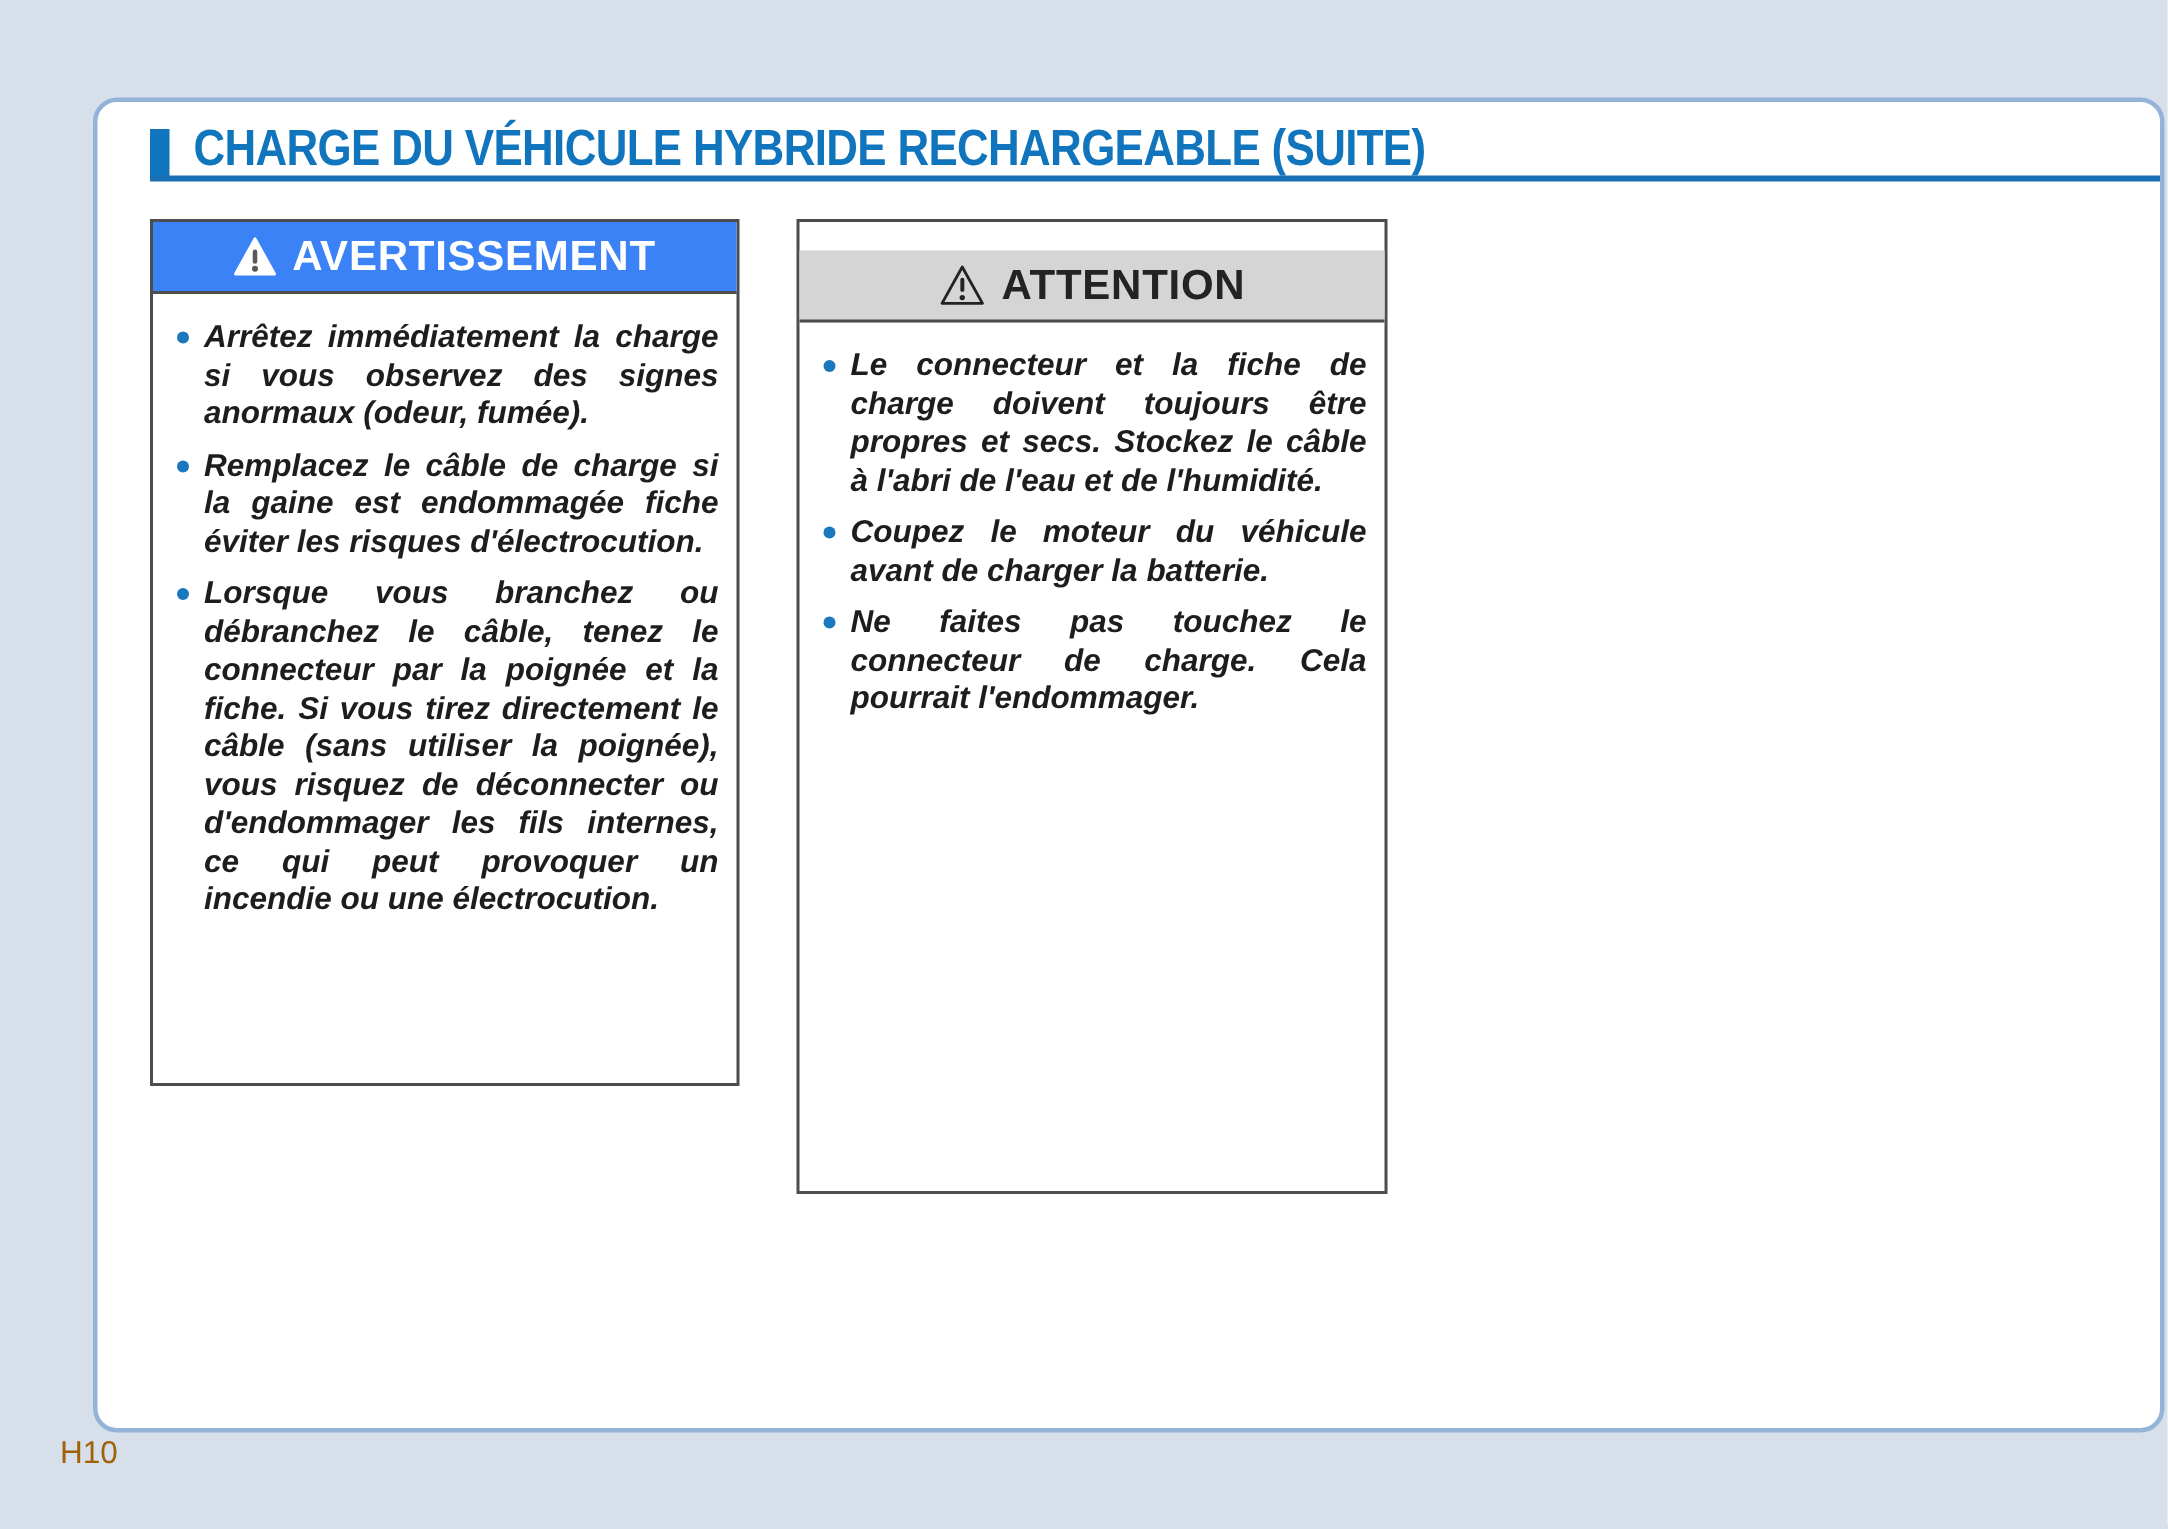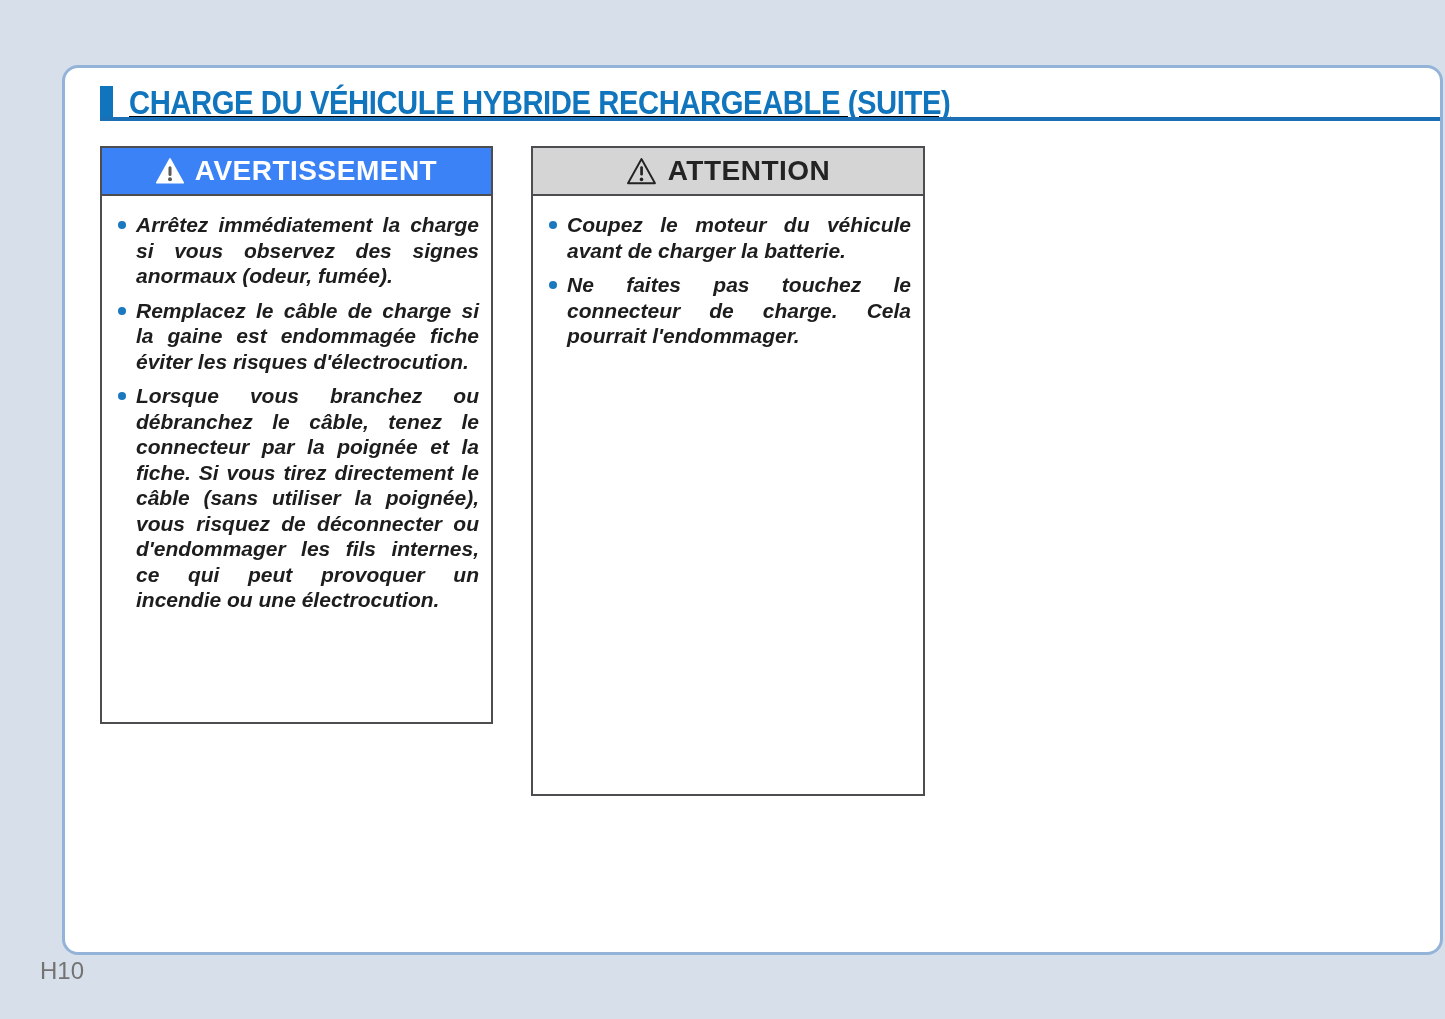--- a/index.html
+++ b/index.html
@@ -18,22 +18,21 @@
     border: 3px solid #93b4d8;
     border-radius: 16px;
     box-sizing: border-box;
   }
 
   .title-row {
     position: absolute;
     left: 35px; top: 18px;
     height: 33px;
     display: flex;
-    align-items: center;
-    text-decoration: underline;
+    align-items: flex-end;
   }
   .accent-bar {
     width: 13px; height: 33px;
     background: #1175bd;
     margin-right: 16px;
     flex: 0 0 auto;
   }
   .title {
     margin: 0;
     font-size: 34px;
@@ -66,21 +65,21 @@
     align-items: center;
     justify-content: center;
     gap: 11px;
     font-weight: 700;
     font-size: 28px;
     letter-spacing: 0.5px;
     border-bottom: 2px solid #4d4d4f;
     box-sizing: border-box;
   }
   .box-header.dark  { background: #3b82f6; color: #ffffff; }
-  .box-header.light { background: #d5d5d6; color: #232323; }
+  .box-header.light { background: #d5d5d6; color: #232323; margin-top: 19px; }
   .box-header svg { display: block; }
 
   .box-body {
     list-style: none;
     margin: 0;
     padding: 16px 12px 12px 13px;
     font-style: italic;
   }
   .bullet-item {
     position: relative;
@@ -98,22 +97,22 @@
     position: absolute;
     left: 3px; top: 9px;
     width: 8px; height: 8px;
     border-radius: 50%;
     background: #1a78be;
   }
 
   .page-number {
     position: absolute;
     left: 40px; top: 957px;
-    font-size: 24px;
-    color: #737373;
+    font-size: 21px;
+    color: #a16207;
   }
 </style>
 </head>
 <body>
 
 <div class="card">
 
   <div class="title-row">
     <span class="accent-bar"></span>
     <h1 class="title">CHARGE DU VÉHICULE HYBRIDE RECHARGEABLE (SUITE)</h1>
@@ -139,20 +138,21 @@
   <section class="box caution">
     <header class="box-header light">
       <svg width="31" height="28" viewBox="0 0 24 22" aria-hidden="true">
         <path d="M12 1.6 L22.6 20.6 H1.4 Z" fill="none" stroke="#232323" stroke-width="1.5" stroke-linejoin="round"></path>
         <rect x="11" y="7.2" width="2.1" height="7.4" rx="1" fill="#232323"></rect>
         <circle cx="12" cy="17.6" r="1.4" fill="#232323"></circle>
       </svg>
       <span>ATTENTION</span>
     </header>
     <ul class="box-body">
+        <li class="bullet-item">Le connecteur et la fiche de charge doivent toujours être propres et secs. Stockez le câble à l'abri de l'eau et de l'humidité.</li>
         <li class="bullet-item">Coupez le moteur du véhicule avant de charger la batterie.</li>
         <li class="bullet-item">Ne faites pas touchez le connecteur de charge. Cela pourrait l'endommager.</li>
       </ul>
   </section>
 
 </div>
 
 <div class="page-number">H10</div>
 
 </body></html>

